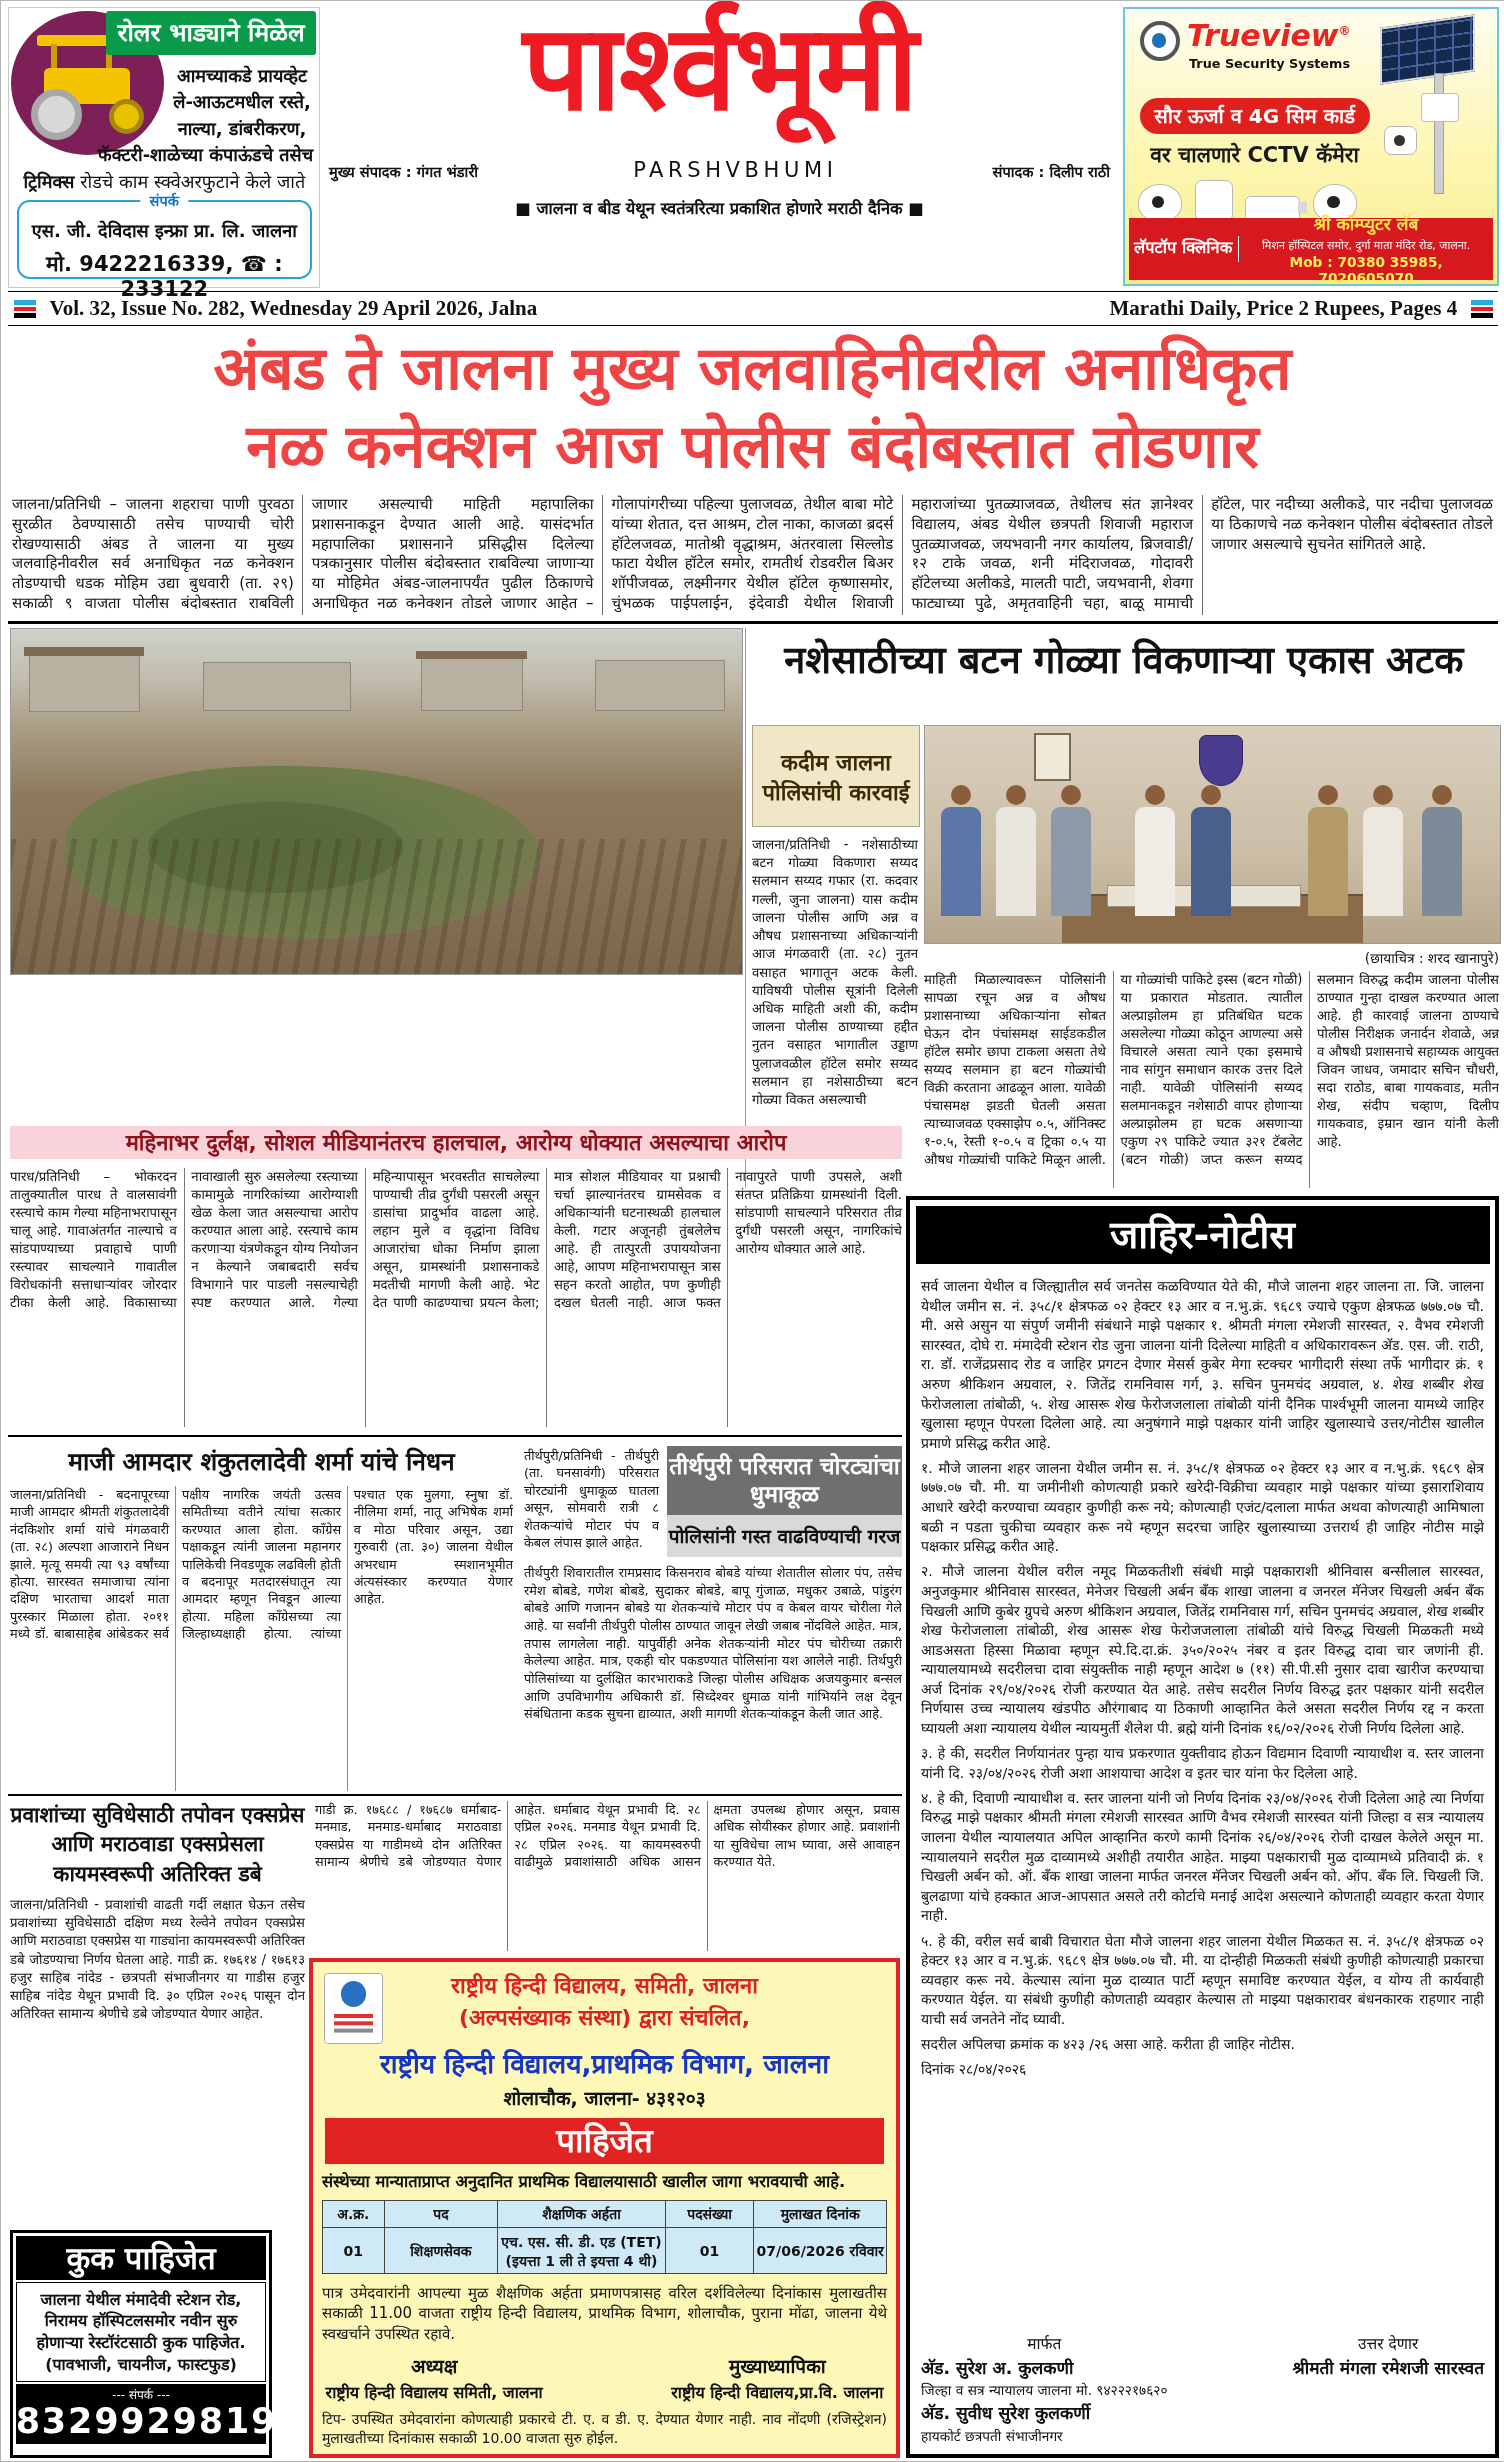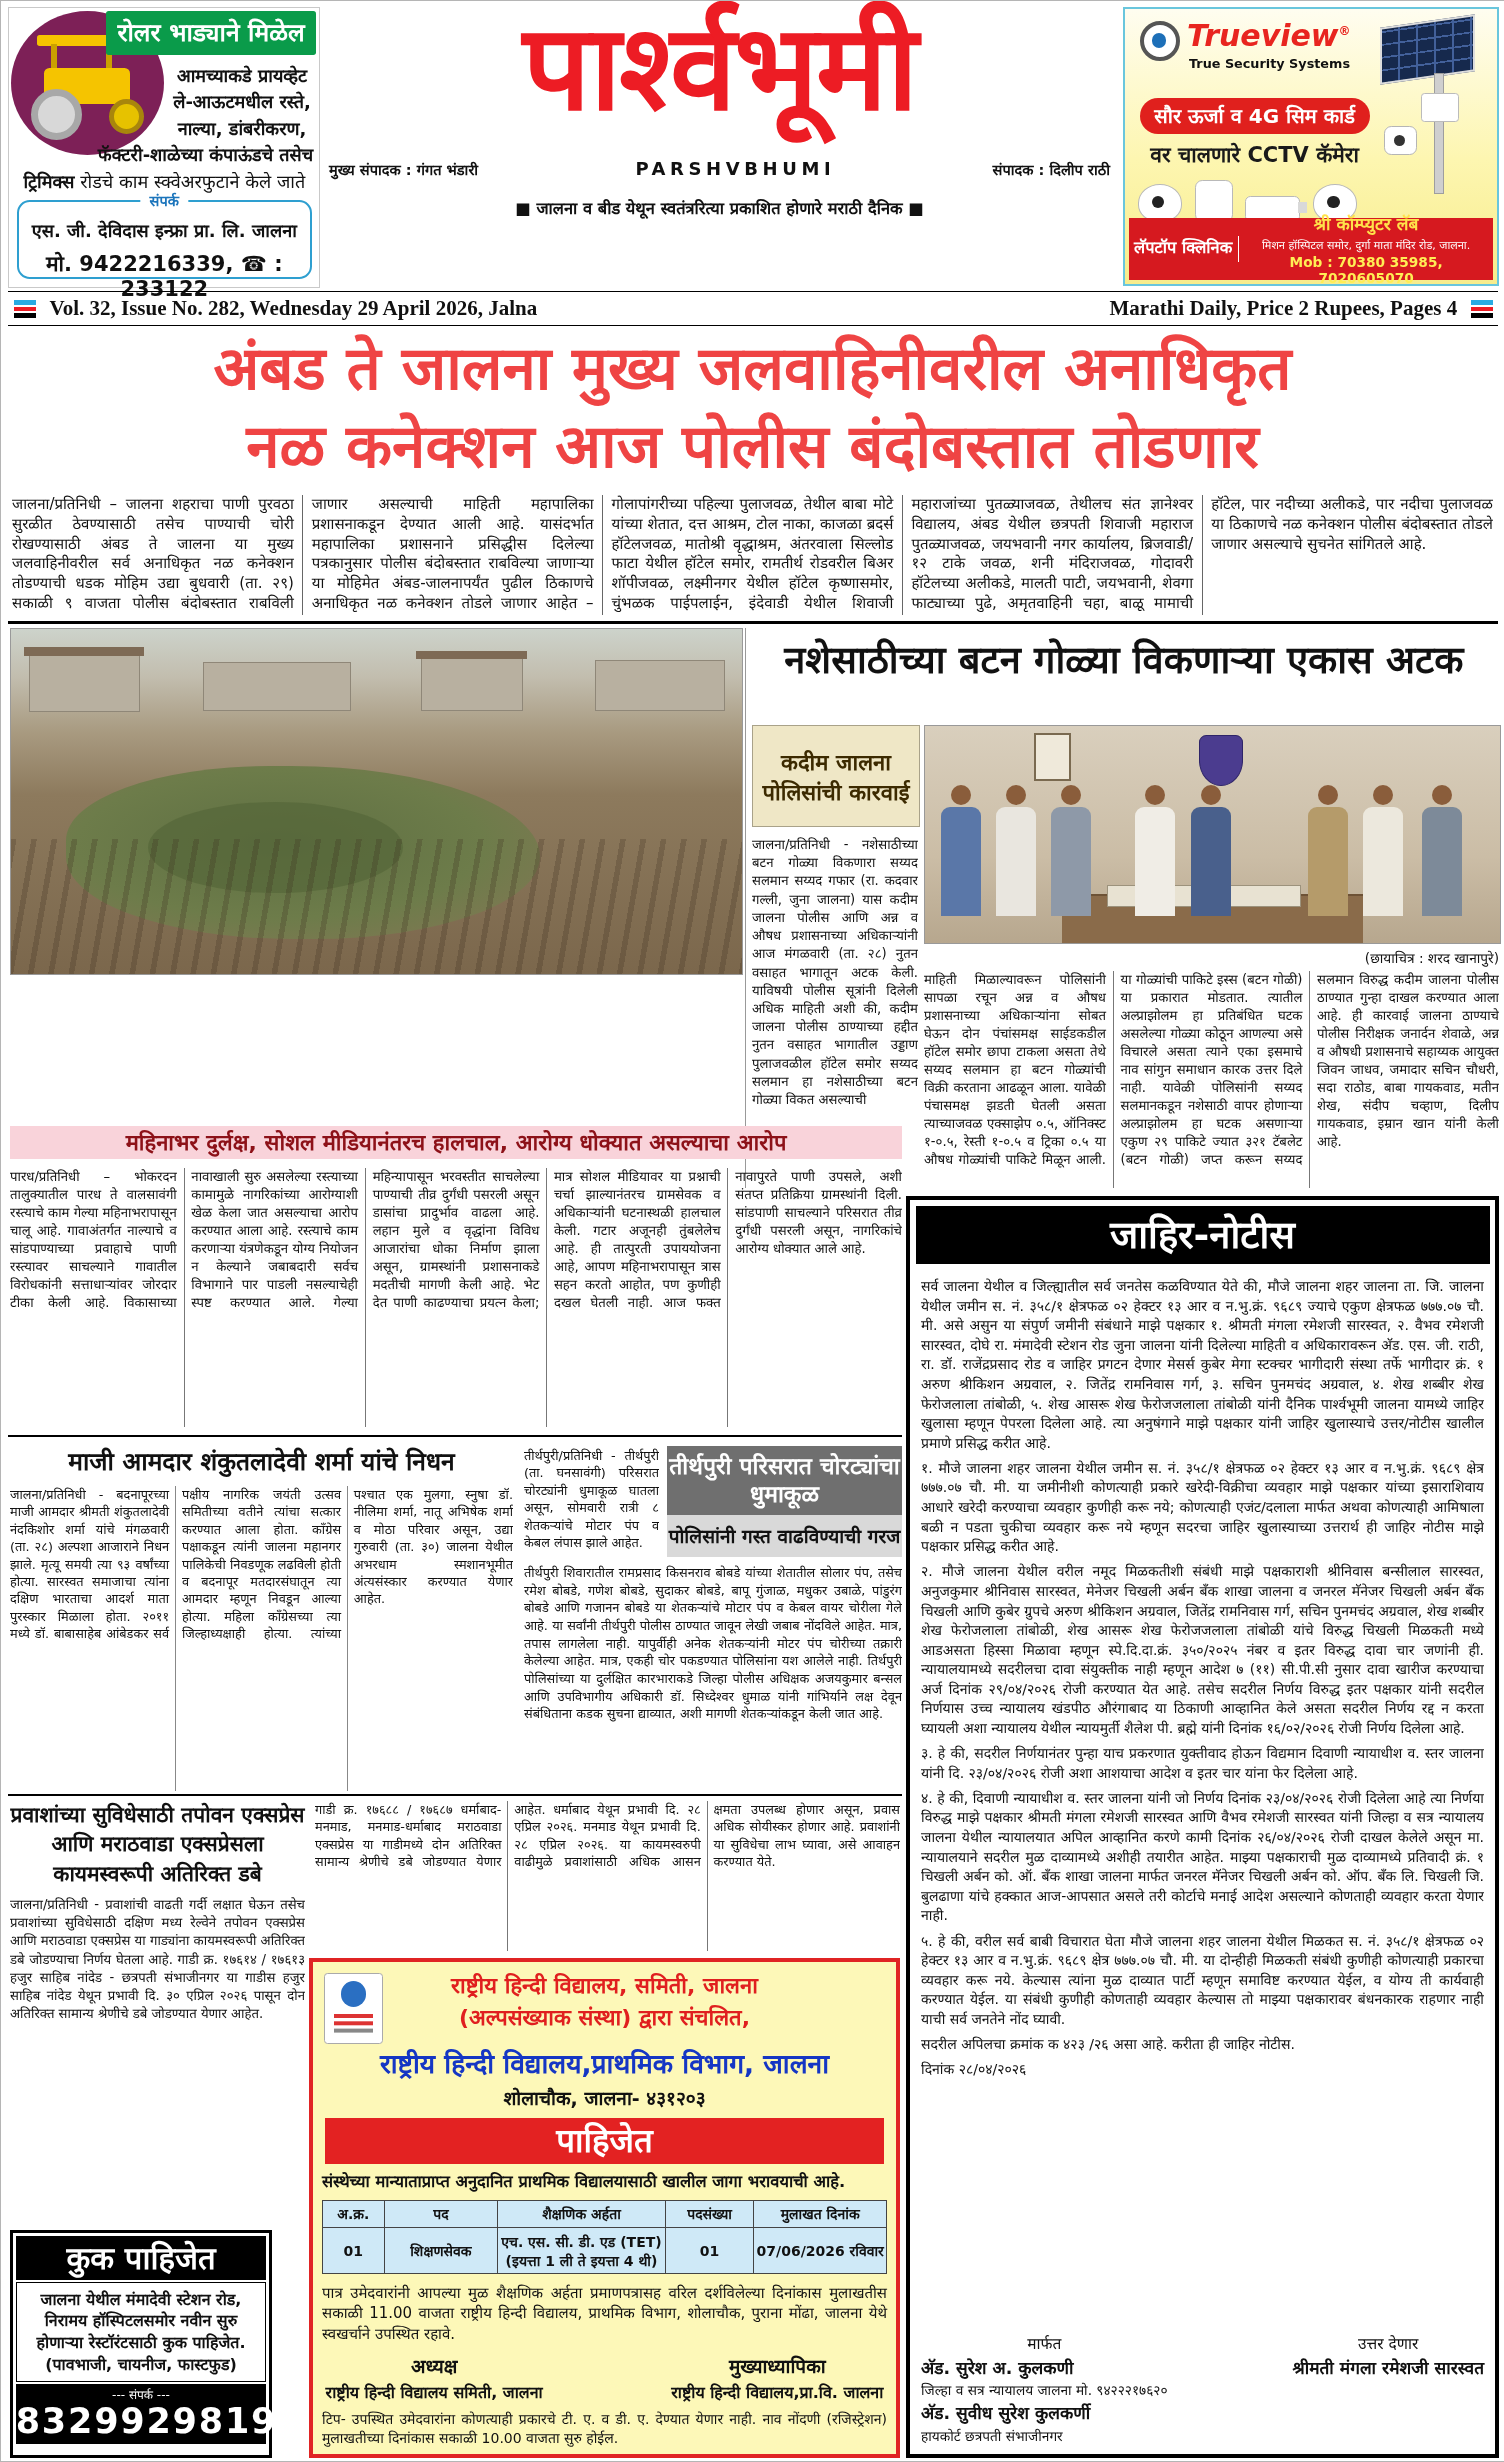--- a/index.html
+++ b/index.html
@@ -30,21 +30,21 @@
                  color:#1c75bc;font-size:14.6px;font-weight:bold;}
   .roller-firm{margin-top:16.4px;text-align:center;font-size:18px;font-weight:bold;}
   .roller-phone{margin-top:7.3px;text-align:center;font-size:21px;font-weight:bold;}
 
   
   .masthead{left:319px;top:0;width:799px;height:285px;}
   .mh-title{position:absolute;top:1.8px;left:0;right:0;text-align:center;color:#ed1c24;
             font-size:119px;font-weight:900;line-height:1.1;letter-spacing:-1.8px;}
   .mh-row{position:absolute;top:157px;left:9px;right:9px;display:flex;justify-content:space-between;align-items:baseline;}
   .mh-ed{font-size:14.6px;font-weight:bold;}
-  .mh-sub{font-size:18px;font-weight:700;letter-spacing:4.6px;}
+  .mh-sub{font-size:21px;font-weight:400;letter-spacing:4.6px;}
   .mh-tag{position:absolute;top:195px;left:0;right:0;text-align:center;font-size:16.4px;font-weight:bold;}
 
   
   .ad-tv{left:1122px;top:5.5px;width:376px;height:279px;border:2.7px solid #69c6dd;box-sizing:border-box;
          background:linear-gradient(180deg,#fffdf0 0%,#fdf6b0 55%,#f7ec8c 100%);}
   .tv-swirl{position:absolute;left:14.6px;top:12.8px;width:40px;height:40px;border:4.6px solid #555;border-radius:50%;box-sizing:border-box;background:#fff;}
   .tv-swirl::after{content:"";position:absolute;left:8.2px;top:8.2px;width:14.6px;height:14.6px;border-radius:50%;background:#1d6fb8;}
   .tv-brand{position:absolute;left:62px;top:9px;color:#e8251f;font-size:30px;font-weight:900;font-style:italic;}
   .tv-reg{font-size:12px;vertical-align:super;}
   .tv-bsub{position:absolute;left:64px;top:47px;font-size:12.8px;font-weight:bold;color:#111;}

